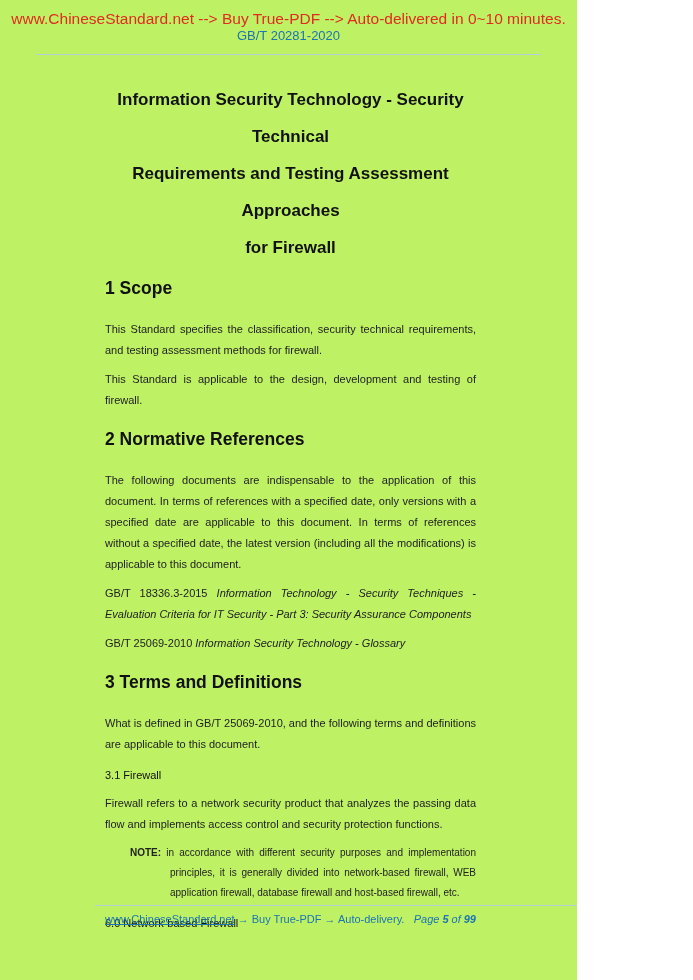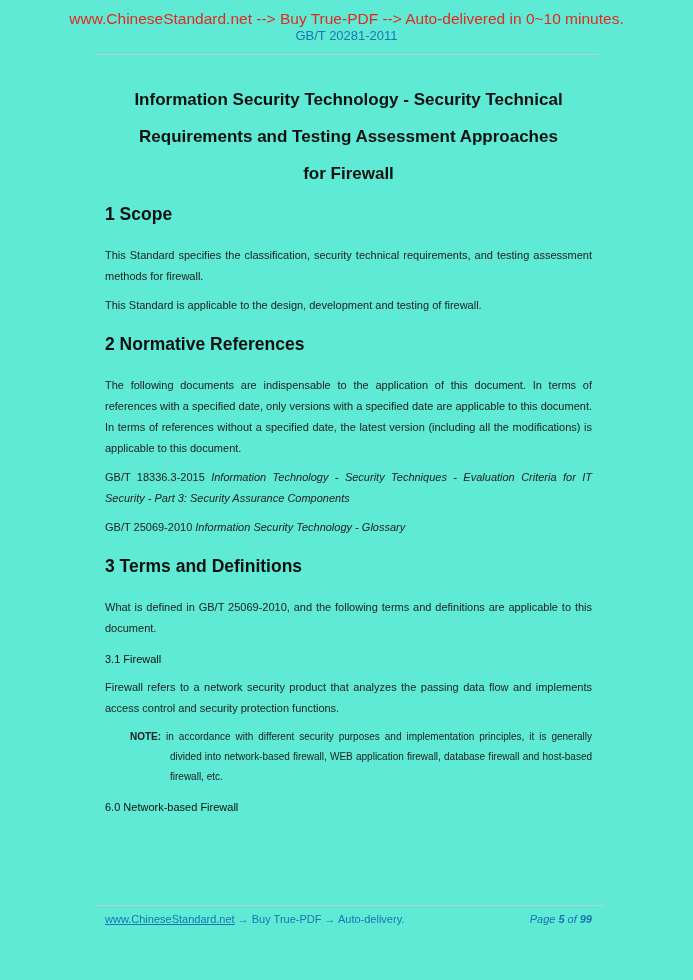--- a/index.html
+++ b/index.html
@@ -5,23 +5,23 @@
   * { box-sizing: border-box; }
   html, body { margin: 0; padding: 0; }
   body {
     width: 693px; height: 980px;
     background: #ffffff;
     font-family: "Liberation Sans", "DejaVu Sans", sans-serif;
     color: #222;
   }
   .page {
     position: relative;
-    width: 693px; height: 980px;
+    width: 577px; height: 980px;
     overflow: hidden;
-    background: #5eead4;
+    background: #bef264;
   }
   .topbar { padding-top: 10px; text-align: center; }
   .banner {
     color: #e02b20;
     font-size: 15.5px;
     line-height: 18px;
     cursor: pointer;
   }
   .std-code {
     color: #1b74b3;
@@ -94,21 +94,21 @@
   .pageinfo { display: flex; gap: 3px; white-space: nowrap; font-style: italic; }
   .pageinfo .num { font-weight: bold; }
 </style>
 </head>
 <body>
 
 <div class="page">
 
   <div class="topbar">
     <div class="banner">www.ChineseStandard.net --&gt; Buy True-PDF --&gt; Auto-delivered in 0~10 minutes.</div>
-    <div class="std-code">GB/T 20281-2011</div>
+    <div class="std-code">GB/T 20281-2020</div>
     <div class="rule"></div>
   </div>
 
   <div class="content">
 
     <div class="doc-title">
       <div>Information Security Technology - Security Technical</div>
       <div>Requirements and Testing Assessment Approaches</div>
       <div>for Firewall</div>
     </div>

